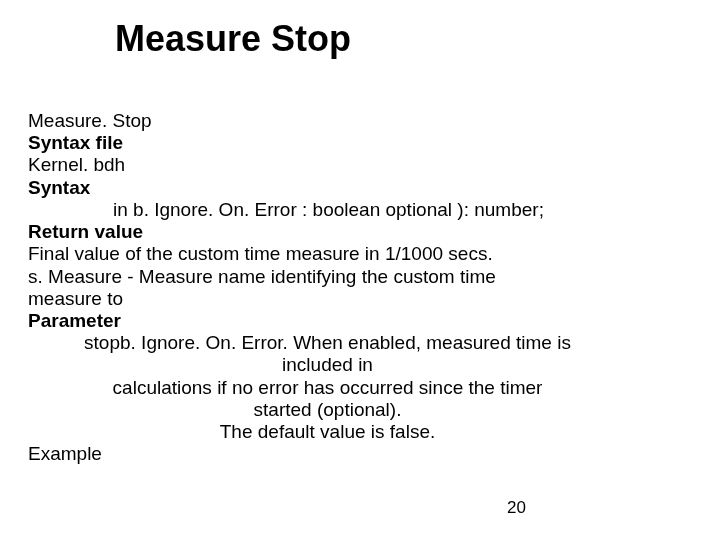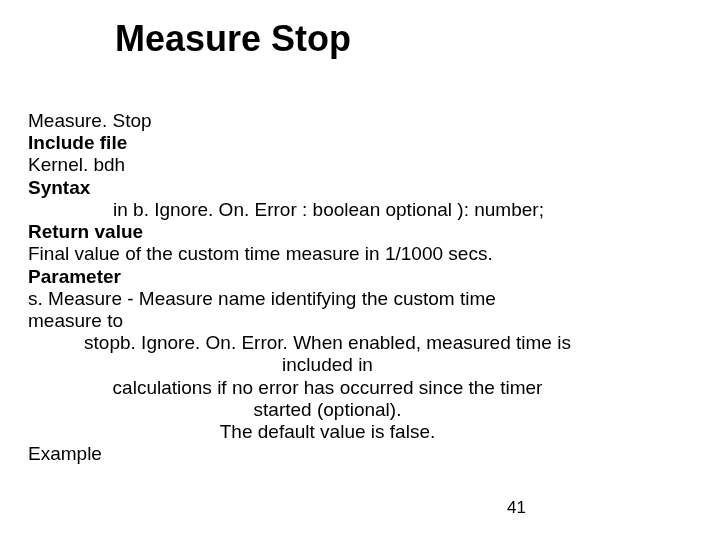--- a/index.html
+++ b/index.html
@@ -57,29 +57,29 @@
 </style>
 </head>
 <body>
 
 <div class="slide">
 
   <div class="title">Measure Stop</div>
 
   <div class="body">
     <span class="ln">Measure. Stop</span>
-    <span class="ln b">Include file</span>
+    <span class="ln b">Syntax file</span>
     <span class="ln">Kernel. bdh</span>
     <span class="ln b">Syntax</span>
     <span class="ln indent2">in b. Ignore. On. Error : boolean optional ): number;</span>
     <span class="ln b">Return value</span>
     <span class="ln">Final value of the custom time measure in 1/1000 secs.</span>
+    <span class="ln">s. Measure - Measure name identifying the custom time measure to</span>
     <span class="ln b">Parameter</span>
-    <span class="ln">s. Measure - Measure name identifying the custom time measure to</span>
     <span class="ln hang">stopb. Ignore. On. Error. When enabled, measured time is included in</span>
     <span class="ln hang">calculations if no error has occurred since the timer started (optional).</span>
     <span class="ln hang">The default value is false.</span>
     <span class="ln">Example</span>
   </div>
 
-  <div class="pagenum">41</div>
+  <div class="pagenum">20</div>
 
 </div>
 
 </body></html>

